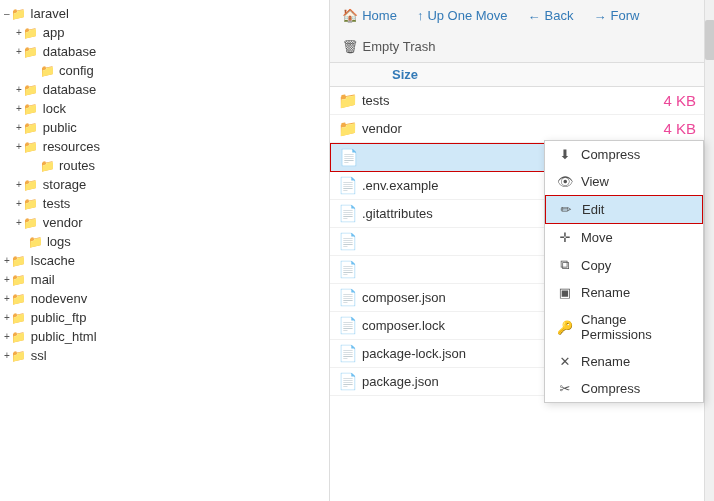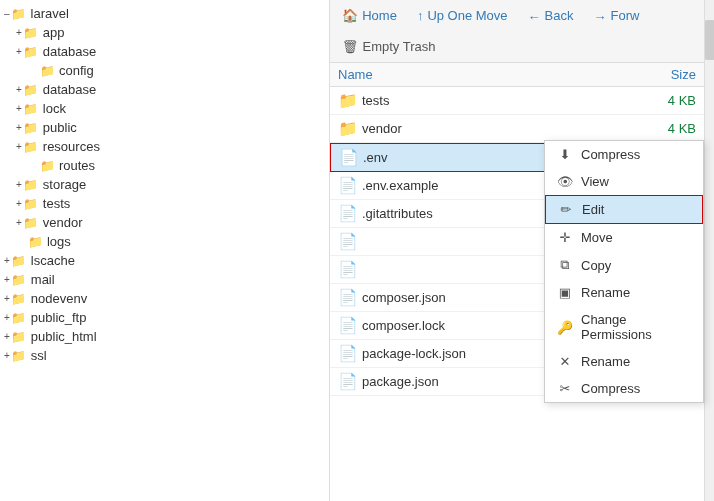--- a/index.html
+++ b/index.html
@@ -61,37 +61,37 @@
 
     
     .file-header {
       display: flex;
       align-items: center;
       padding: 4px 8px;
       border-bottom: 1px solid #ddd;
       background: #f9f9f9;
     }
     .col-name { flex: 1; color: #337ab7; font-size: 13px; }
-    .col-size { width: 80px; text-align: right; color: #337ab7; font-size: 13px; }
+    .col-size { width: 80px; text-align: right; color: #337ab7; font-size: 13px; font-weight: bold; }
 
     
     .file-list { overflow-y: auto; flex: 1; }
     .file-row {
       display: flex;
       align-items: center;
       padding: 4px 8px;
       border-bottom: 1px solid #f0f0f0;
       cursor: pointer;
     }
     .file-row.selected { background: #d0e8f8; border: 1px solid #c00; }
     .file-icon { width: 24px; font-size: 16px; }
     .folder-color { color: #f0a500; }
     .doc-color { color: #6a5acd; }
     .file-name { flex: 1; font-size: 13px; color: #333; }
-    .file-size { width: 80px; text-align: right; font-size: 13px; color: #15803d; }
+    .file-size { width: 80px; text-align: right; font-size: 15px; color: #ec4899; }
 
     
     .context-menu {
       position: absolute;
       right: 0;
       top: 140px;
       width: 160px;
       background: #fff;
       border: 1px solid #ccc;
       box-shadow: 2px 2px 8px rgba(0,0,0,0.15);
@@ -248,38 +248,36 @@
       <span>→</span>
       <span>Forw</span>
     </button>
     <button class="toolbar-btn danger">
       <span>🗑</span>
       <span>Empty Trash</span>
     </button>
   </div>
 
   <div class="file-header">
-    <div class="col-name">Name</div>
     <div class="col-size">Size</div>
   </div>
 
   <div class="file-list">
   <div class="file-row">
     <span class="file-icon folder-color">📁</span>
     <span class="file-name">tests</span>
     <span class="file-size">4 KB</span>
   </div>
       <div class="file-row">
     <span class="file-icon folder-color">📁</span>
     <span class="file-name">vendor</span>
     <span class="file-size">4 KB</span>
   </div>
       <div class="file-row selected">
     <span class="file-icon doc-color">📄</span>
-    <span class="file-name">.env</span>
     <span class="file-size"></span>
   </div>
       <div class="file-row">
     <span class="file-icon doc-color">📄</span>
     <span class="file-name">.env.example</span>
     <span class="file-size"></span>
   </div>
       <div class="file-row">
     <span class="file-icon doc-color">📄</span>
     <span class="file-name">.gitattributes</span>

